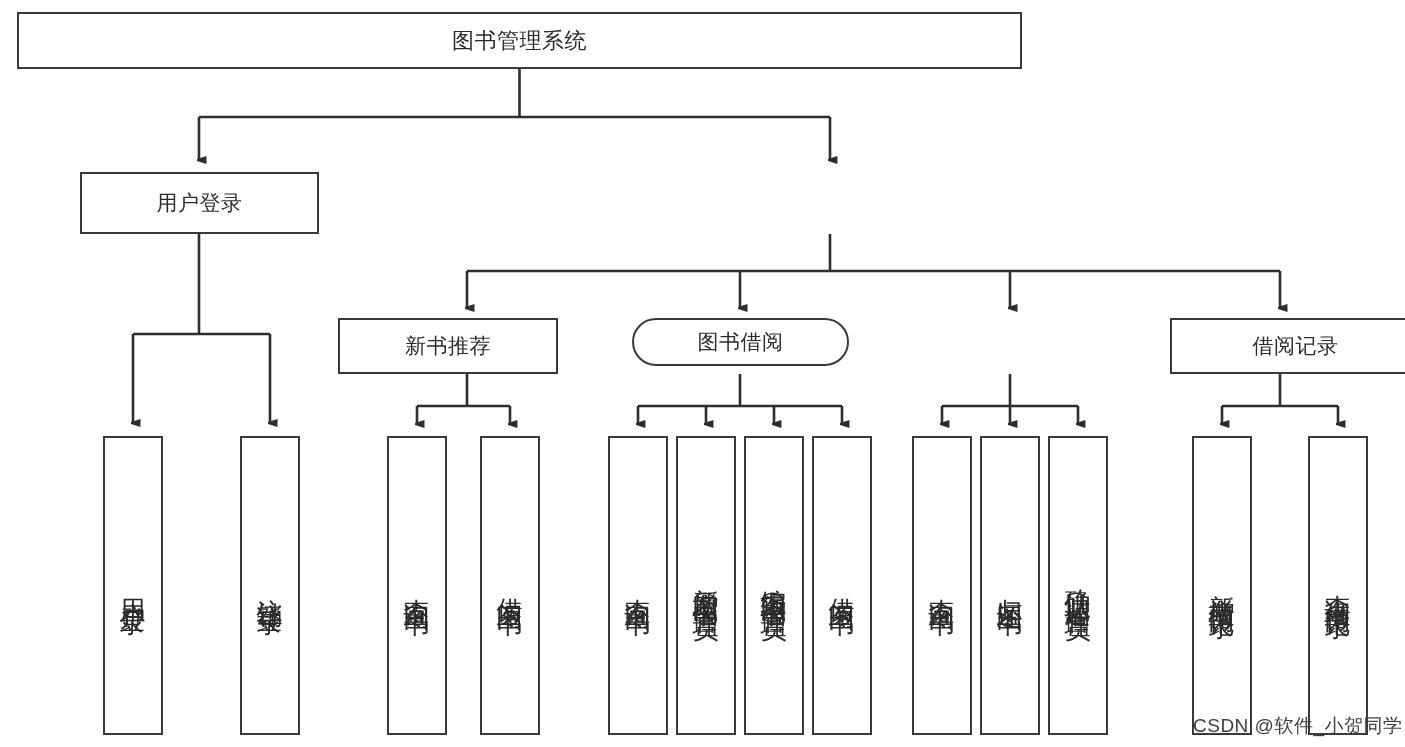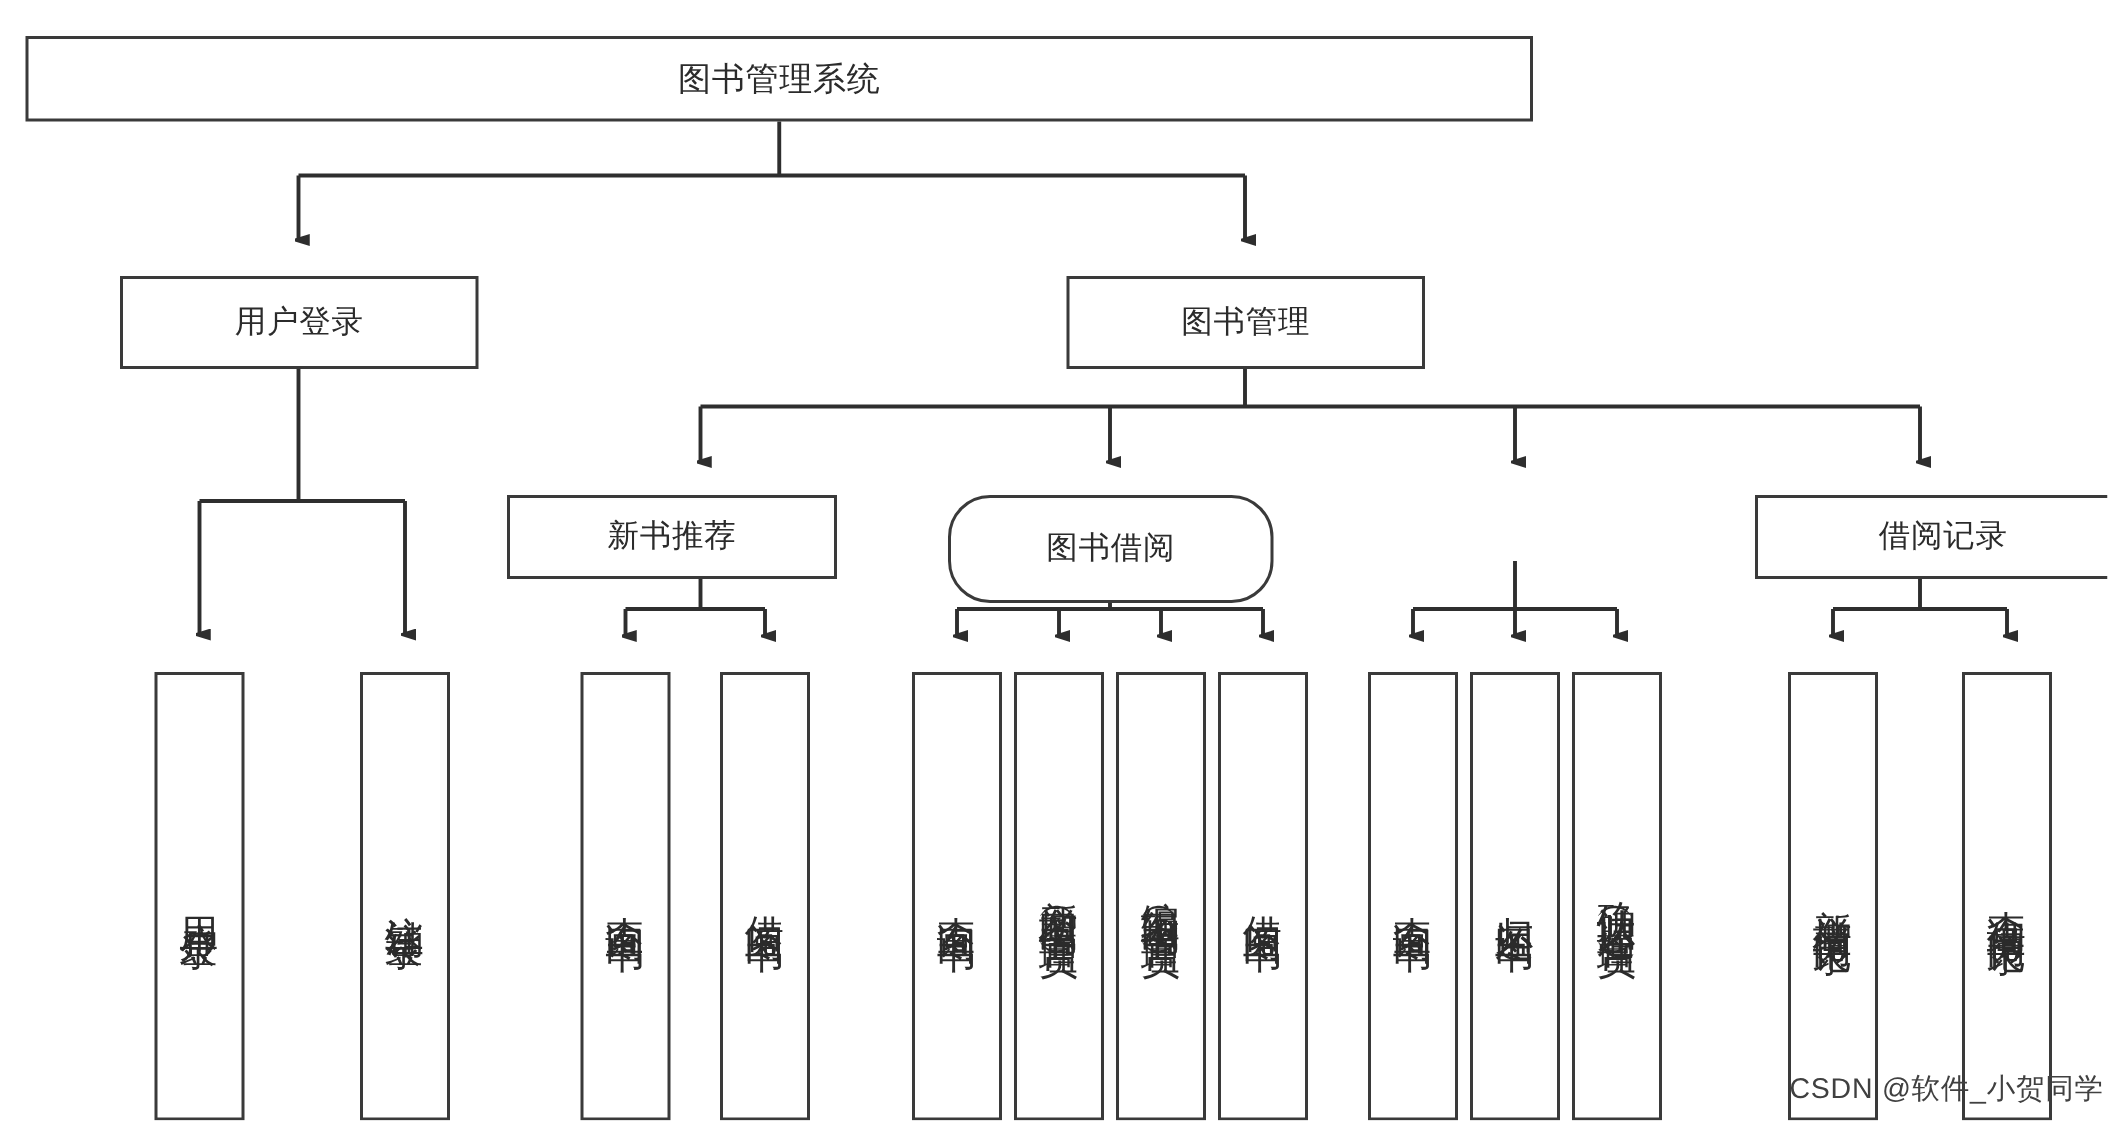--- a/index.html
+++ b/index.html
@@ -28,21 +28,20 @@
   .node {
     position: absolute;
     box-sizing: border-box;
     border: 2px solid #3a3a3a;
     background: #ffffff;
     display: flex;
     align-items: center;
     justify-content: center;
     color: #2b2b2b;
     z-index: 2;
-    margin-top: 12px;
   }
   .node-label {
     display: block;
     text-align: center;
     line-height: 1.18;
     letter-spacing: 0.5px;
     white-space: pre;
   }
   
   .node.horiz .node-label {
@@ -130,29 +129,26 @@
   </svg>
 
   <div class="node horiz root" style="left:17px; top:12px; width:1005px; height:57px;">
     <span class="node-label">图书管理系统</span>
   </div>
 
   <div class="node horiz" style="left:80px; top:172px; width:239px; height:62px;">
     <span class="node-label">用户登录</span>
   </div>
 
-  <div class="node horiz" style="left:711px; top:172px; width:239px; height:62px;">
-    <span class="node-label">图书管理</span>
-  </div>
 
   <div class="node horiz" style="left:338px; top:318px; width:220px; height:56px;">
     <span class="node-label">新书推荐</span>
   </div>
 
-  <div class="node horiz" style="left:632px; top:318px; width:217px; height:72px;border-radius:28px;">
+  <div class="node horiz" style="left:632px; top:318px; width:217px; height:48px;border-radius:28px;">
     <span class="node-label">图书借阅</span>
   </div>
 
 
   <div class="node horiz" style="left:1170px; top:318px; width:251px; height:56px;">
     <span class="node-label">借阅记录</span>
   </div>
 
   <div class="node vert" style="left:103px; top:436px; width:60px; height:299px;">
     <span class="node-label">用户登录</span>

